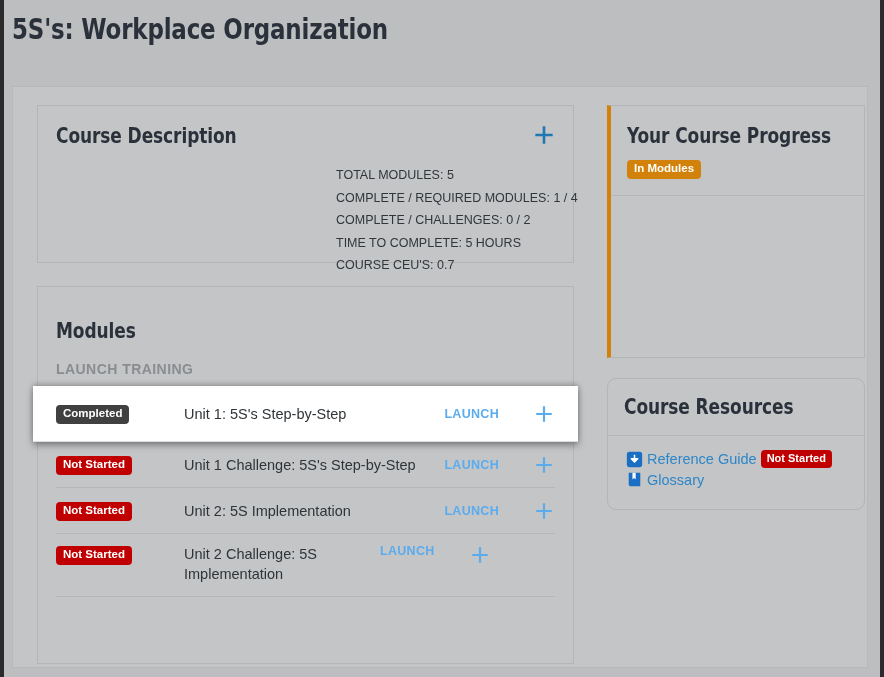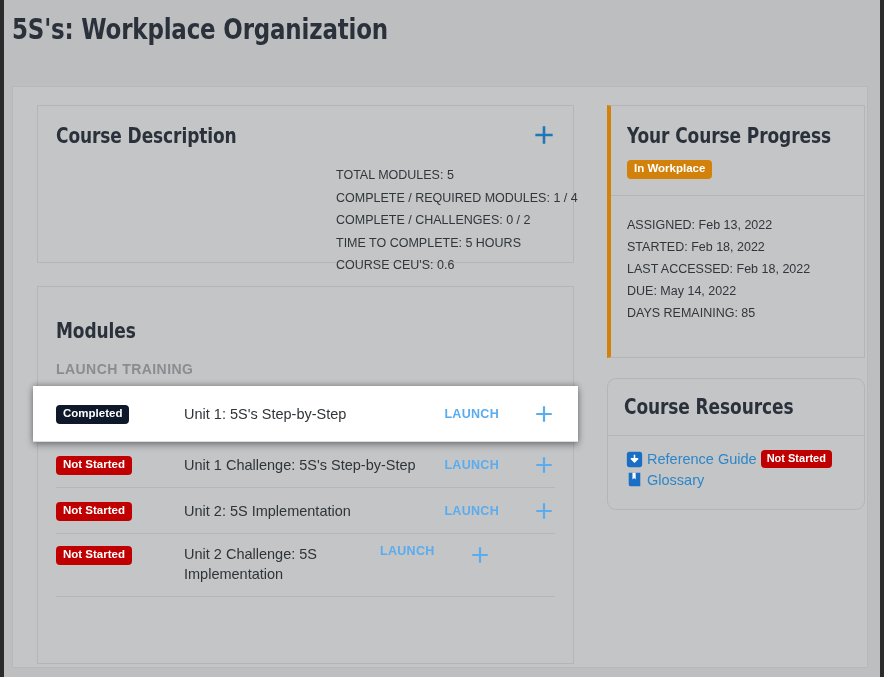--- a/index.html
+++ b/index.html
@@ -171,21 +171,21 @@
     display: inline-block;
     font-size: 11.5px;
     font-weight: 700;
     color: #ffffff;
     padding: 3px 7px 4px 7px;
     border-radius: 4px;
     line-height: 1;
     white-space: nowrap;
   }
 
-  .badge.completed { background: #0f172a; }
+  .badge.completed { background: #404040; }
   .badge.notstarted { background: #c00000; }
   .badge.inprogress { background: #d2810b; }
 
   .module-title {
     flex: 1 1 auto;
     font-size: 14.5px;
     color: #2f3438;
     line-height: 20px;
     padding-right: 10px;
   }
@@ -284,21 +284,21 @@
 
         <svg class="cd-plus" viewBox="0 0 24 24">
           <path d="M12 4 L12 20 M4 12 L20 12" stroke="#1f77b4" stroke-width="2.4" stroke-linecap="butt"></path>
         </svg>
 
         <div class="stats-list">
           <div class="stat-line">TOTAL MODULES: 5</div>
           <div class="stat-line">COMPLETE / REQUIRED MODULES: 1 / 4</div>
           <div class="stat-line">COMPLETE / CHALLENGES: 0 / 2</div>
           <div class="stat-line">TIME TO COMPLETE: 5 HOURS</div>
-          <div class="stat-line">COURSE CEU'S: 0.6</div>
+          <div class="stat-line">COURSE CEU'S: 0.7</div>
         </div>
       </div>
 
       <div class="card" id="modules-card">
         <div class="card-heading">Modules</div>
         <div class="modules-subtitle">LAUNCH TRAINING</div>
 
         <div class="module-list">
 
           <div class="module-row highlight">
@@ -347,28 +347,21 @@
 
         </div>
       </div>
     </div>
 
     <div class="col-right">
 
       <div class="card accent-left" id="progress-card">
         <div class="progress-head">
           <div class="card-heading">Your Course Progress</div>
-          <span class="badge inprogress">In Workplace</span>
-        </div>
-        <div class="progress-body">
-          <div class="progress-line">ASSIGNED: Feb 13, 2022</div>
-          <div class="progress-line">STARTED: Feb 18, 2022</div>
-          <div class="progress-line">LAST ACCESSED: Feb 18, 2022</div>
-          <div class="progress-line">DUE: May 14, 2022</div>
-          <div class="progress-line">DAYS REMAINING: 85</div>
+          <span class="badge inprogress">In Modules</span>
         </div>
       </div>
 
       <div class="card" id="resources-card">
         <div class="resources-head">
           <div class="card-heading">Course Resources</div>
         </div>
         <div class="resources-body">
 
           <div class="resource-row">

